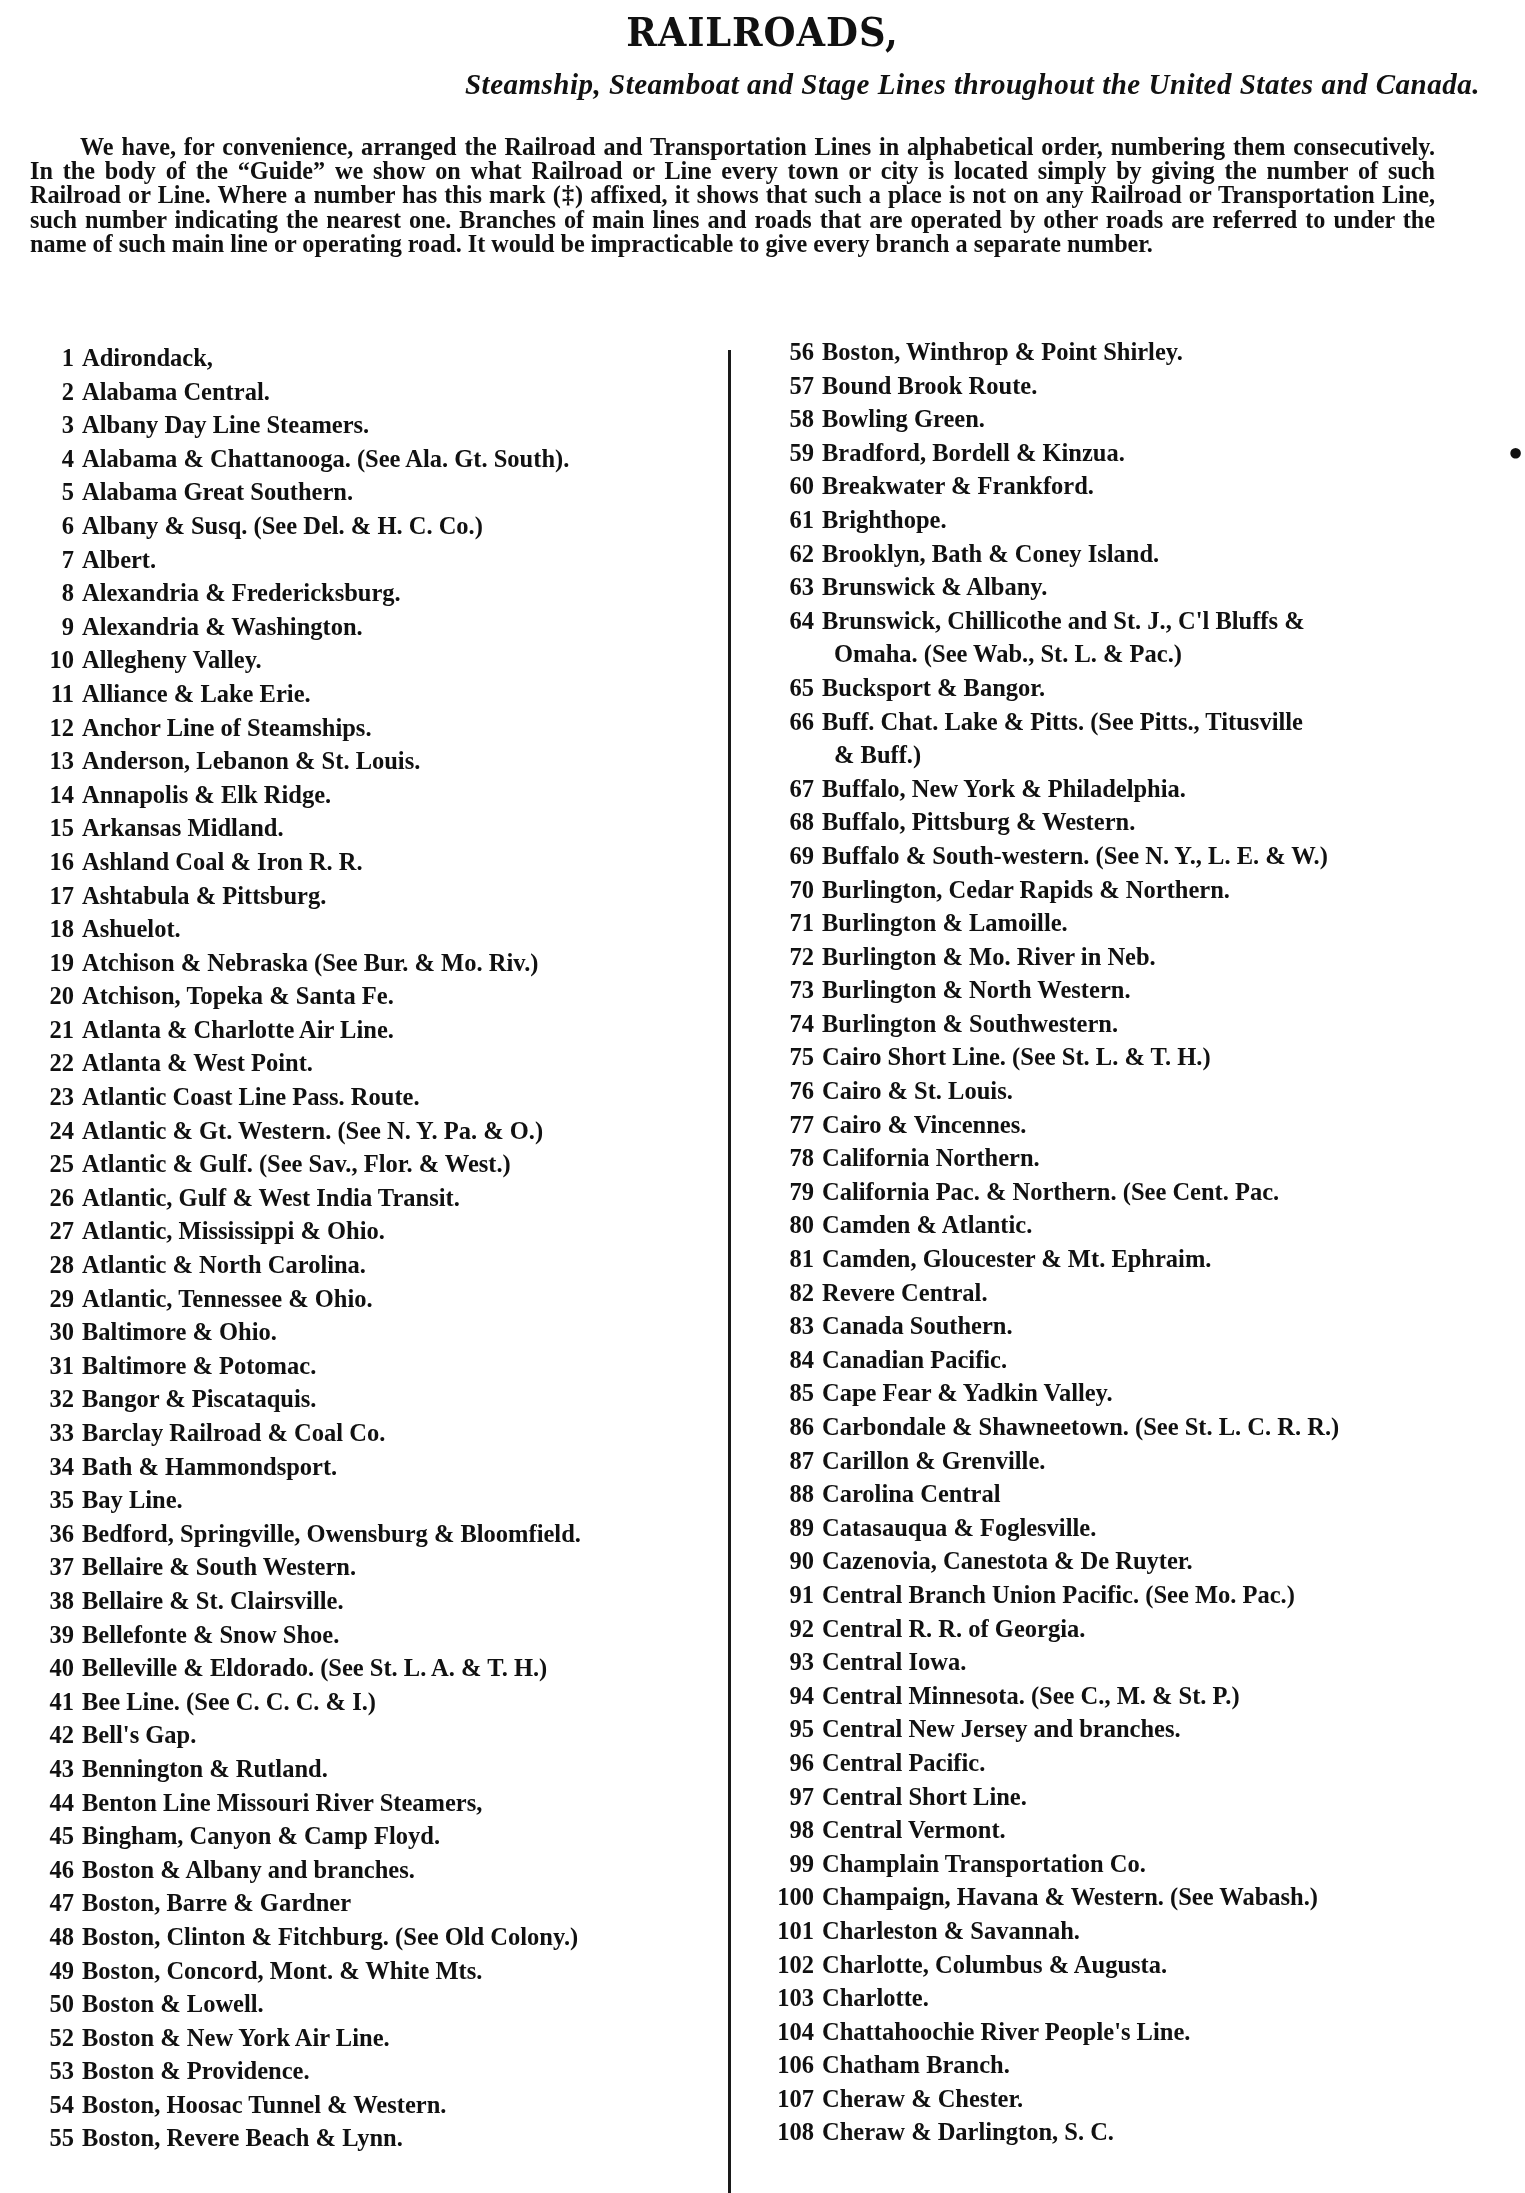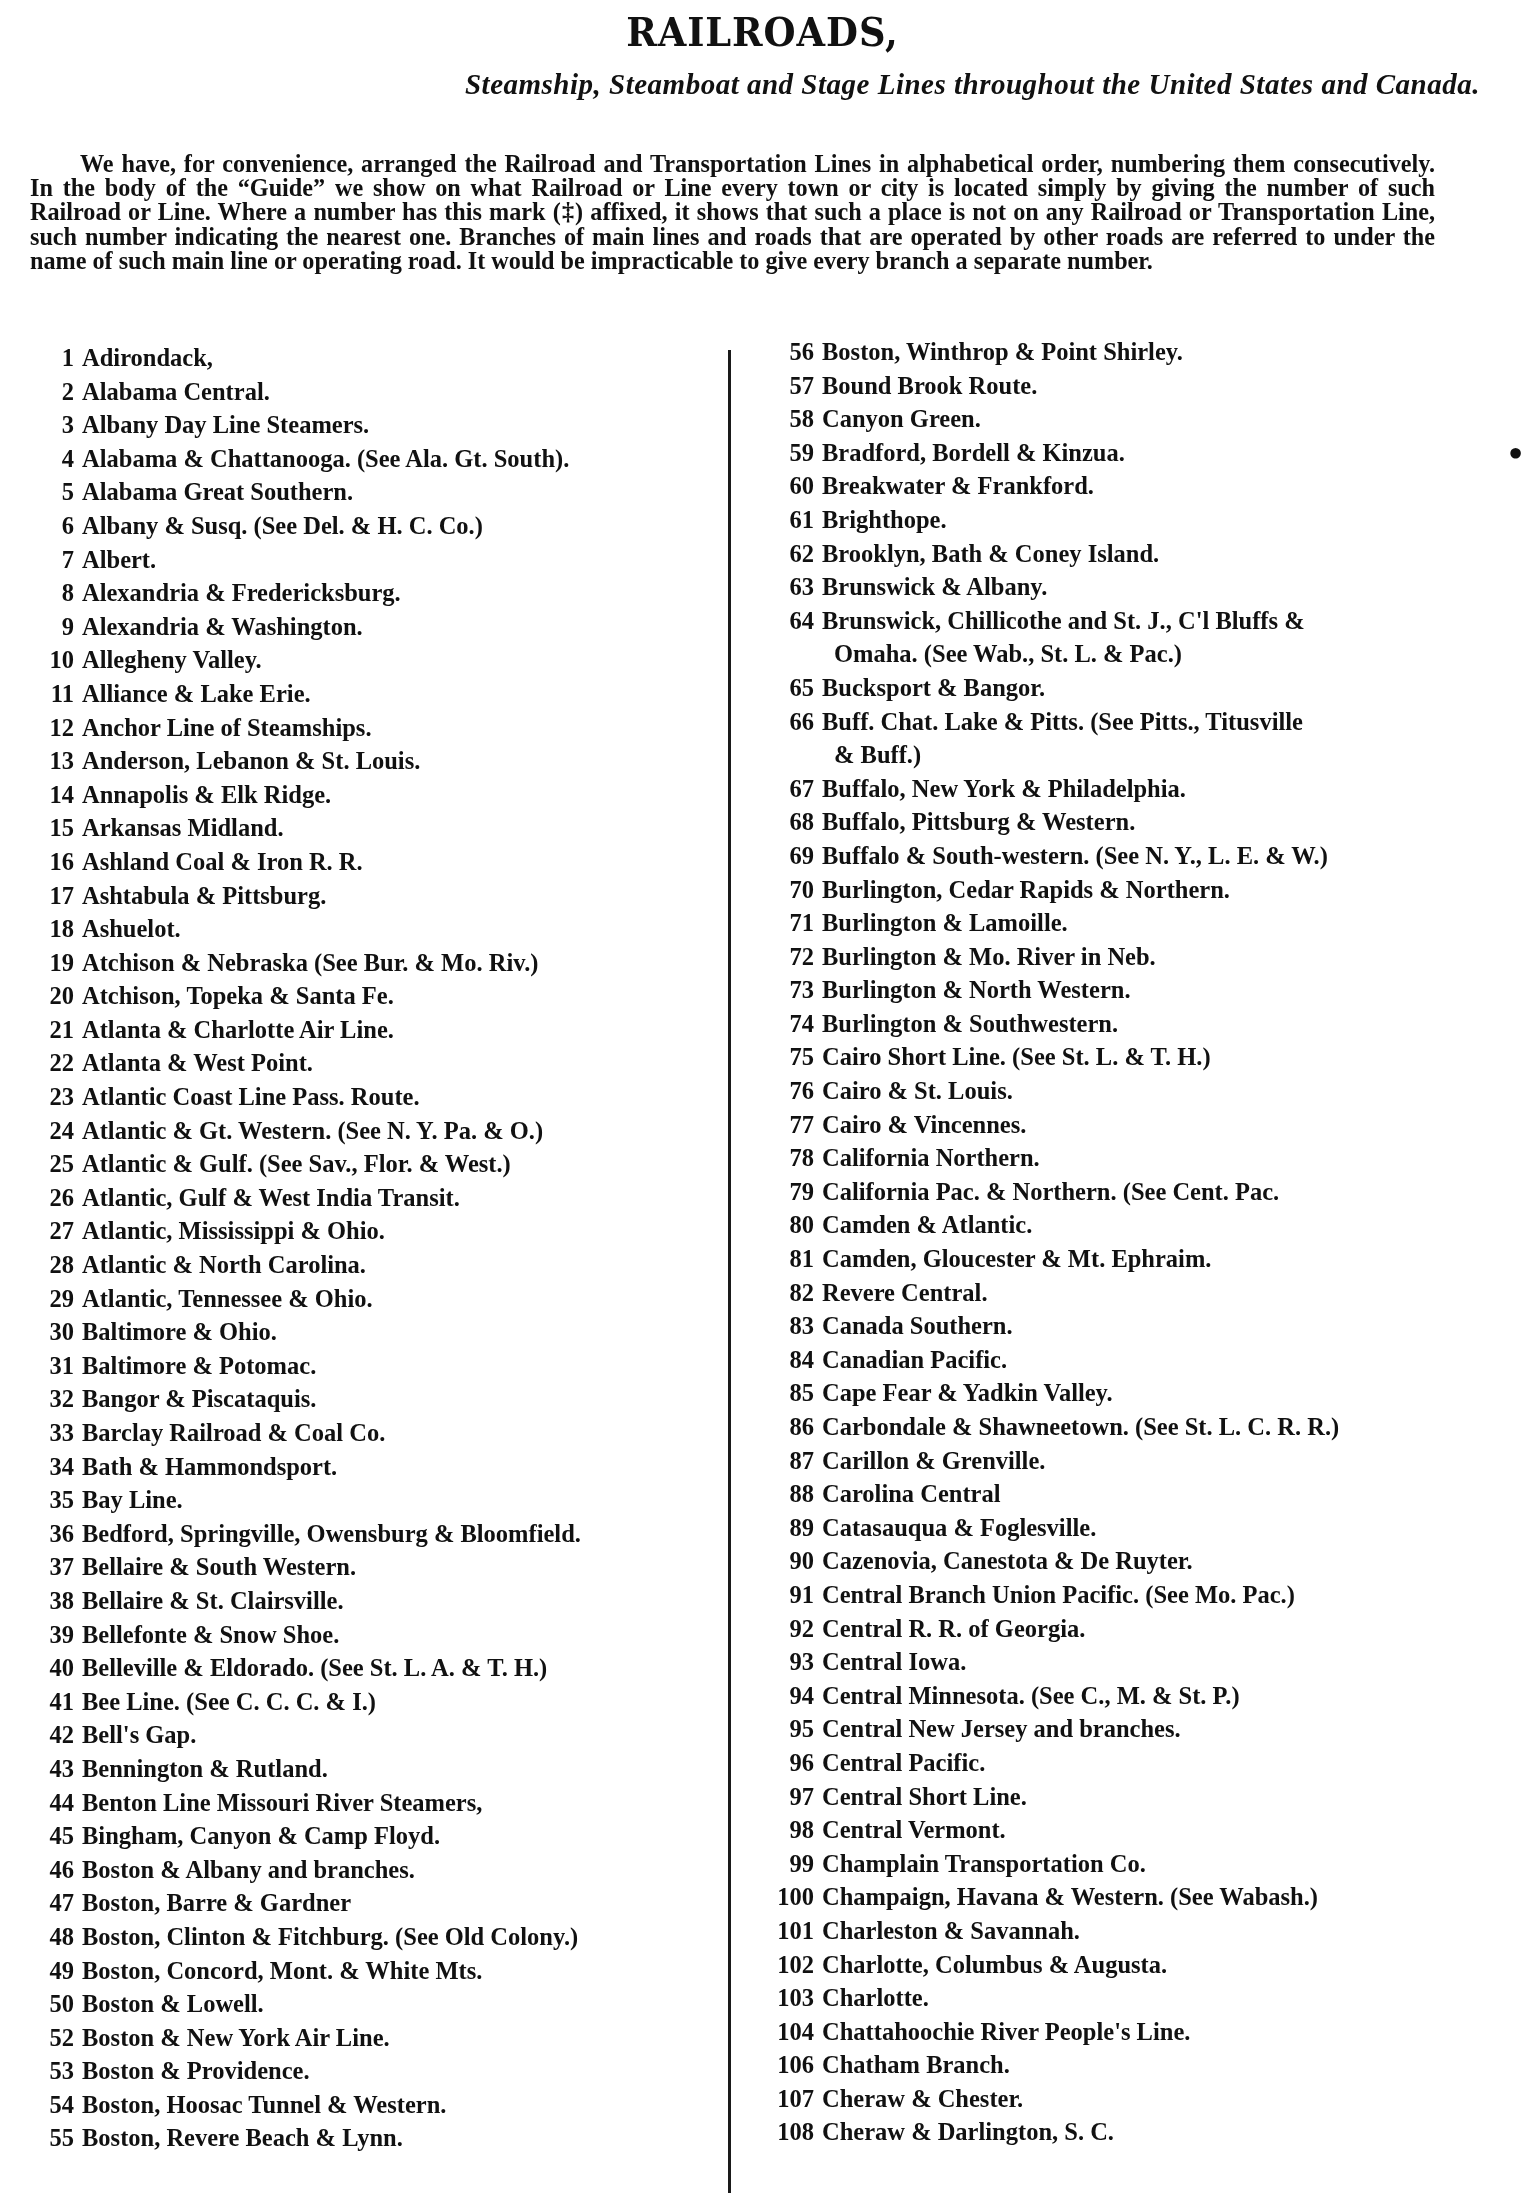--- a/index.html
+++ b/index.html
@@ -12,21 +12,21 @@
     position: absolute; top: 8px; left: 0; width: 1525px; text-align: center;
     font-family: "DejaVu Serif", serif; font-weight: bold;
     font-size: 40px; letter-spacing: 1px; transform: scaleX(0.92);
   }
   .subtitle {
     position: absolute; top: 68px; left: 40px; width: 1440px; text-align: right;
     font-style: italic; font-weight: bold; font-size: 29px;
     font-family: "Liberation Serif", serif; letter-spacing: 0.5px;
   }
   .intro {
-    position: absolute; top: 152px; left: 30px; width: 1405px;
+    position: absolute; top: 135px; left: 30px; width: 1405px;
     font-family: "Liberation Serif", serif; font-size: 24.2px; line-height: 24.2px;
     text-align: justify; text-indent: 50px; font-weight: bold;
   }
   .col {
     position: absolute; top: 341px;
     font-family: "Liberation Serif", serif; font-size: 24.5px; font-weight: bold;
   }
   .col.left { left: 26px; width: 690px; }
   .col.right { left: 764px; width: 720px; top: 335px; }
   .entry { display: flex; line-height: 33.6px; height: 33.6px; white-space: nowrap; }
@@ -272,21 +272,21 @@
     <div class="entry">
       <span class="num">56</span>
       <span class="name">Boston, Winthrop &amp; Point Shirley.</span>
     </div>
     <div class="entry">
       <span class="num">57</span>
       <span class="name">Bound Brook Route.</span>
     </div>
     <div class="entry">
       <span class="num">58</span>
-      <span class="name">Canyon Green.</span>
+      <span class="name">Bowling Green.</span>
     </div>
     <div class="entry">
       <span class="num">59</span>
       <span class="name">Bradford, Bordell &amp; Kinzua.</span>
     </div>
     <div class="entry">
       <span class="num">60</span>
       <span class="name">Breakwater &amp; Frankford.</span>
     </div>
     <div class="entry">

